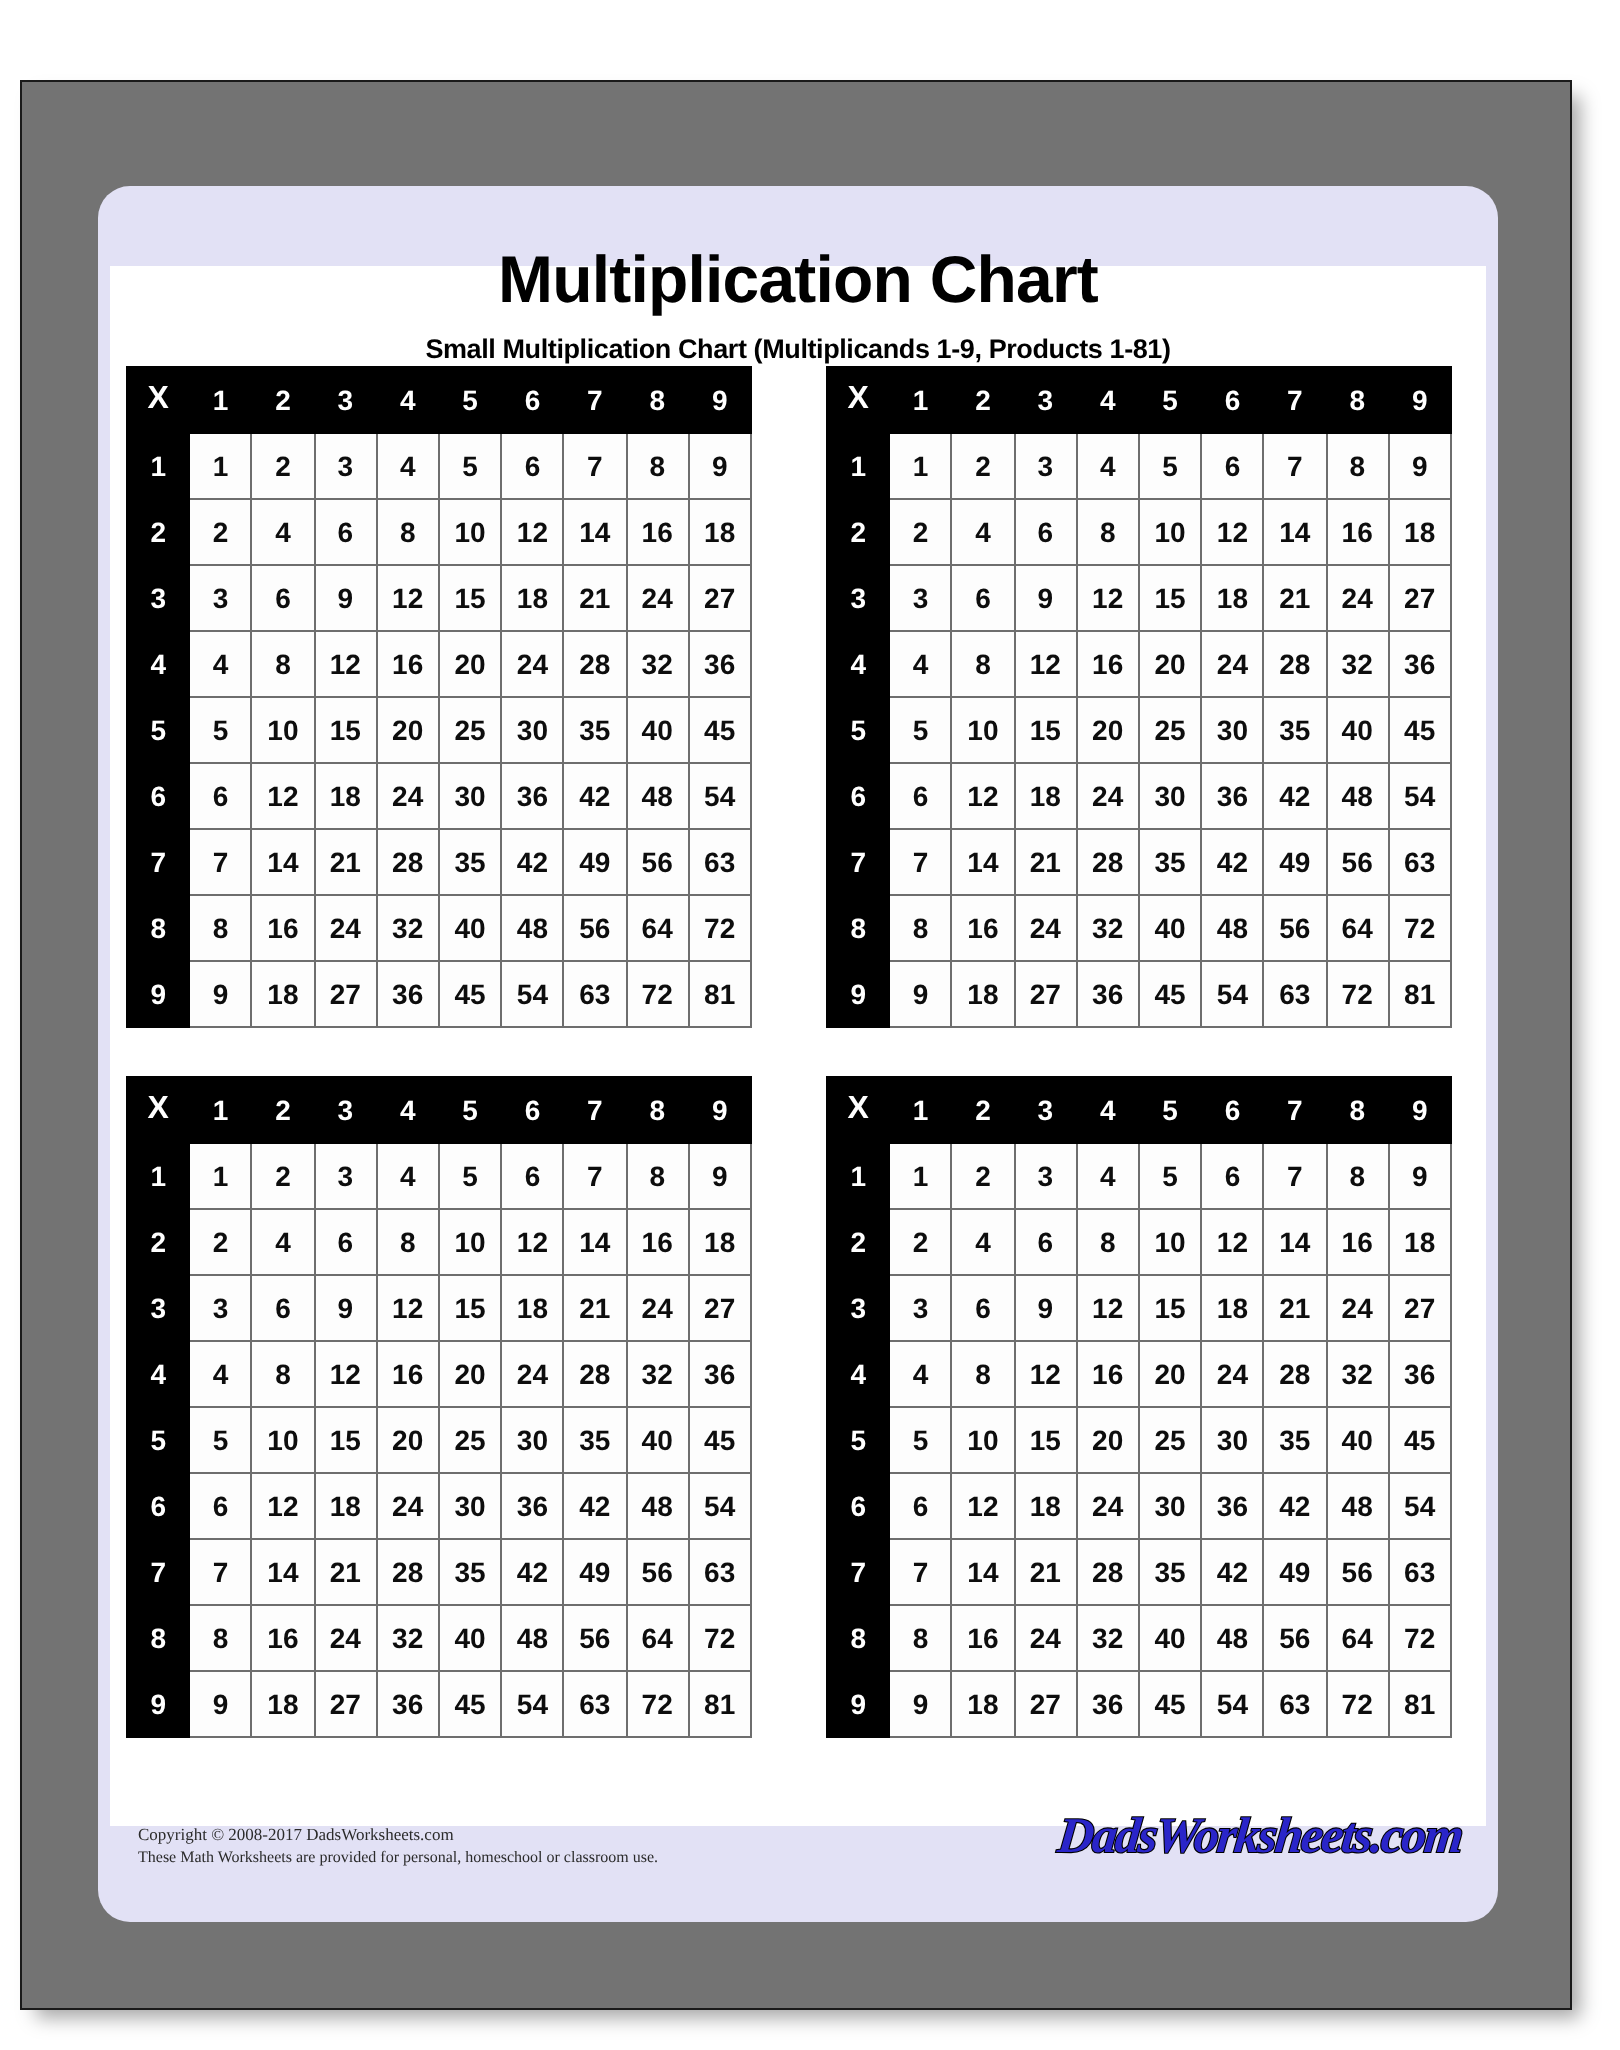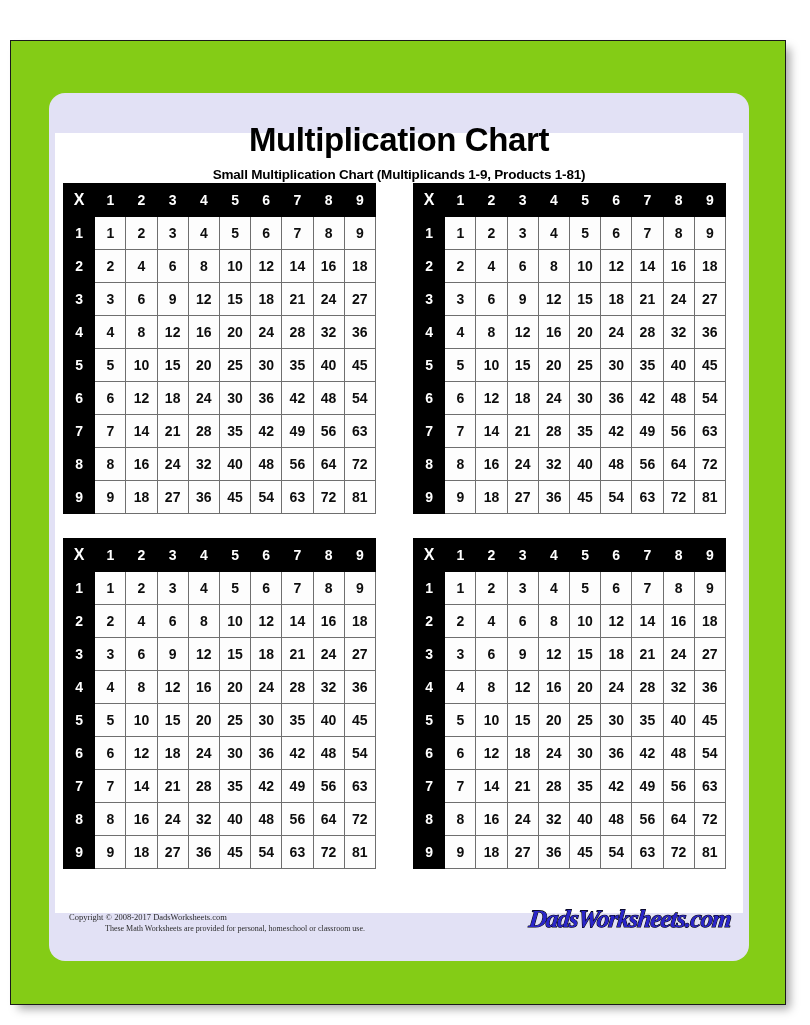--- a/index.html
+++ b/index.html
@@ -15,21 +15,21 @@
     position: relative;
   }
 
   
   #page-sheet {
     position: absolute;
     left: 10px;
     top: 40px;
     width: 776px;
     height: 965px;
-    background: #84cc16;
+    background: #737373;
     border: 1px solid #1a1a1a;
     box-sizing: border-box;
     box-shadow: 6px 6px 9px -2px rgba(0,0,0,0.35);
   }
 
   
   #worksheet-panel {
     position: absolute;
     left: 38px;
     top: 52px;
@@ -144,21 +144,21 @@
     z-index: 6;
   }
   #copyright-block {
     position: absolute;
     left: 14px;
     top: 10px;
     color: #2b2b2b;
     font-family: Liberation Serif, serif;
   }
   #copyright-line { font-size: 8.5px; line-height: 12px; }
-  #usage-line { font-size: 8px; line-height: 12px; margin-left: 36px; }
+  #usage-line { font-size: 8px; line-height: 12px; }
 
   #site-logo {
     position: absolute;
     right: 12px;
     top: 4px;
     font-family: "Liberation Serif", serif;
     font-style: italic;
     font-weight: bold;
     font-size: 25px;
     letter-spacing: -1px;

